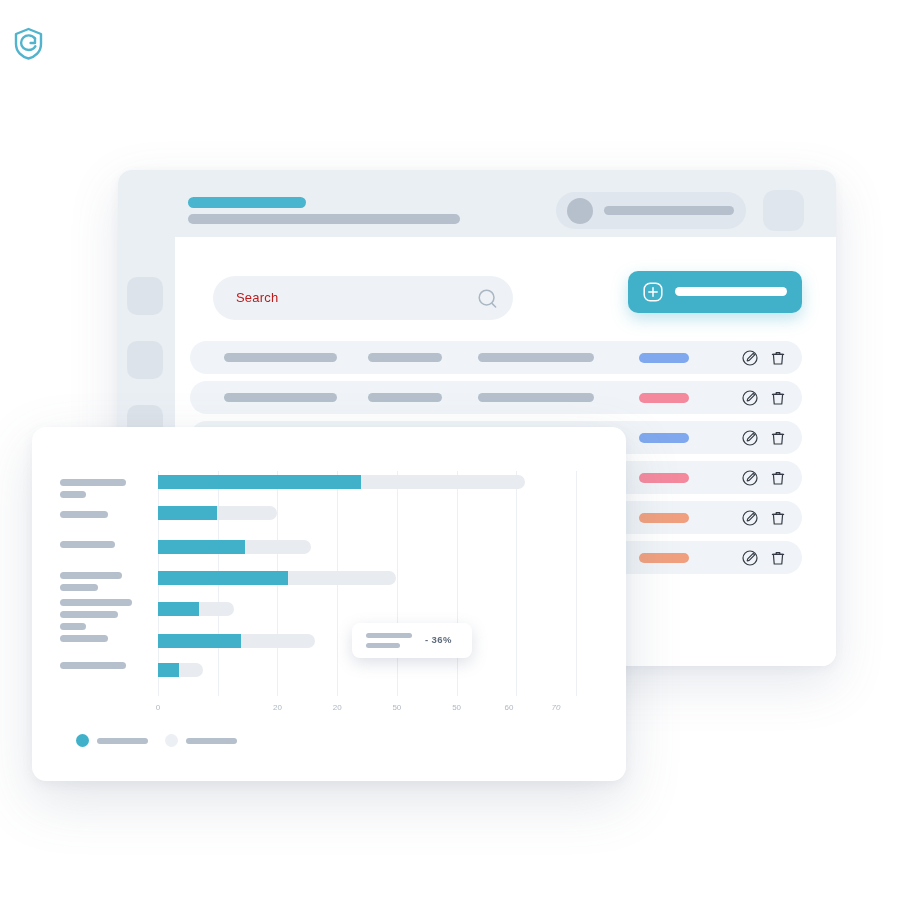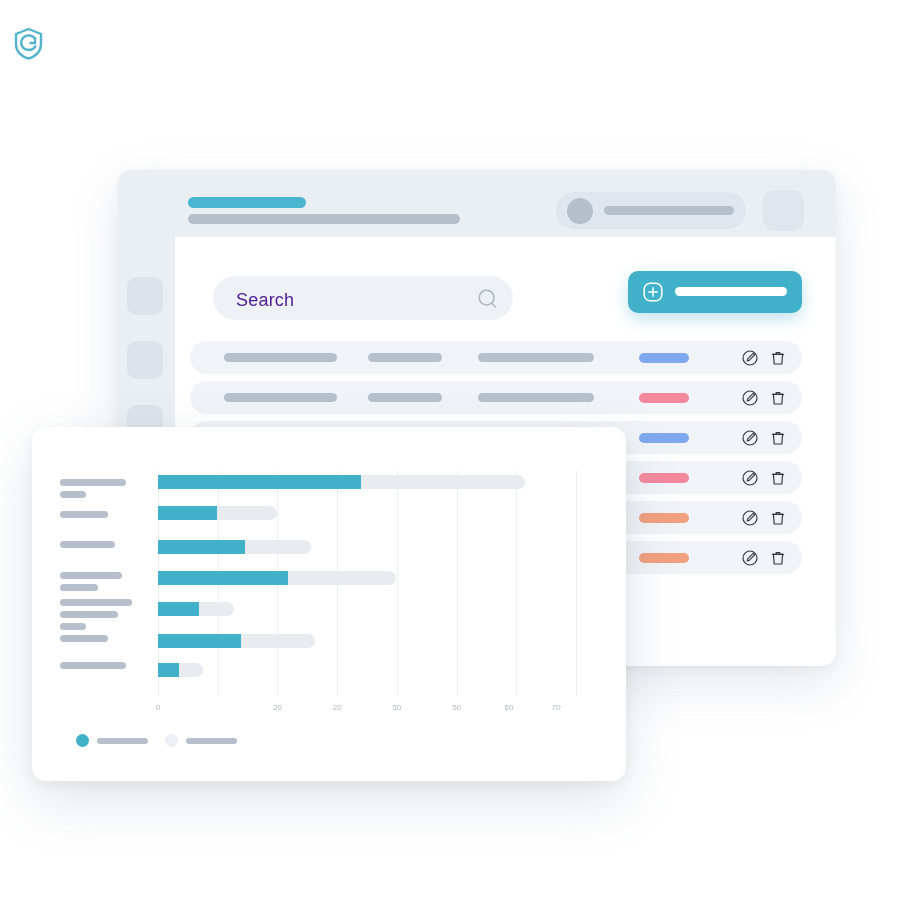--- a/index.html
+++ b/index.html
@@ -137,22 +137,22 @@
     top: 276px;
     width: 300px;
     height: 44px;
     border-radius: 22px;
     background: #eef2f6;
   }
   .search-placeholder {
     position: absolute;
     left: 236px;
     top: 290px;
-    font-size: 18px;
-    color: #4c1d95;
+    font-size: 13px;
+    color: #b91c1c;
     letter-spacing: 0.2px;
   }
   .search-icon {
     position: absolute;
     left: 477px;
     top: 288px;
     width: 22px;
     height: 22px;
   }
 
@@ -566,20 +566,25 @@
       <div class="axis-tick" style="left: 114px;">0</div>
       <div class="axis-tick" style="left: 233.444px;">20</div>
       <div class="axis-tick" style="left: 293.167px;">20</div>
       <div class="axis-tick" style="left: 352.889px;">50</div>
       <div class="axis-tick" style="left: 412.611px;">50</div>
       <div class="axis-tick" style="left: 465px;">60</div>
       <div class="axis-tick" style="left: 512px; font-style: italic;">70</div>
     </div>
 
   <div class="tooltip-arrow"></div>
+  <div class="tooltip">
+    <div class="tt-line-1"></div>
+    <div class="tt-line-2"></div>
+    <div class="tt-value">- 36%</div>
+  </div>
 
   <div class="legend-item" style="left:44px;">
     <div class="legend-dot" style="background: rgb(65, 177, 202);"></div>
     <div class="legend-bar"></div>
   </div>
   <div class="legend-item" style="left:133px;">
     <div class="legend-dot" style="background: rgb(236, 239, 243);"></div>
     <div class="legend-bar"></div>
   </div>
 

